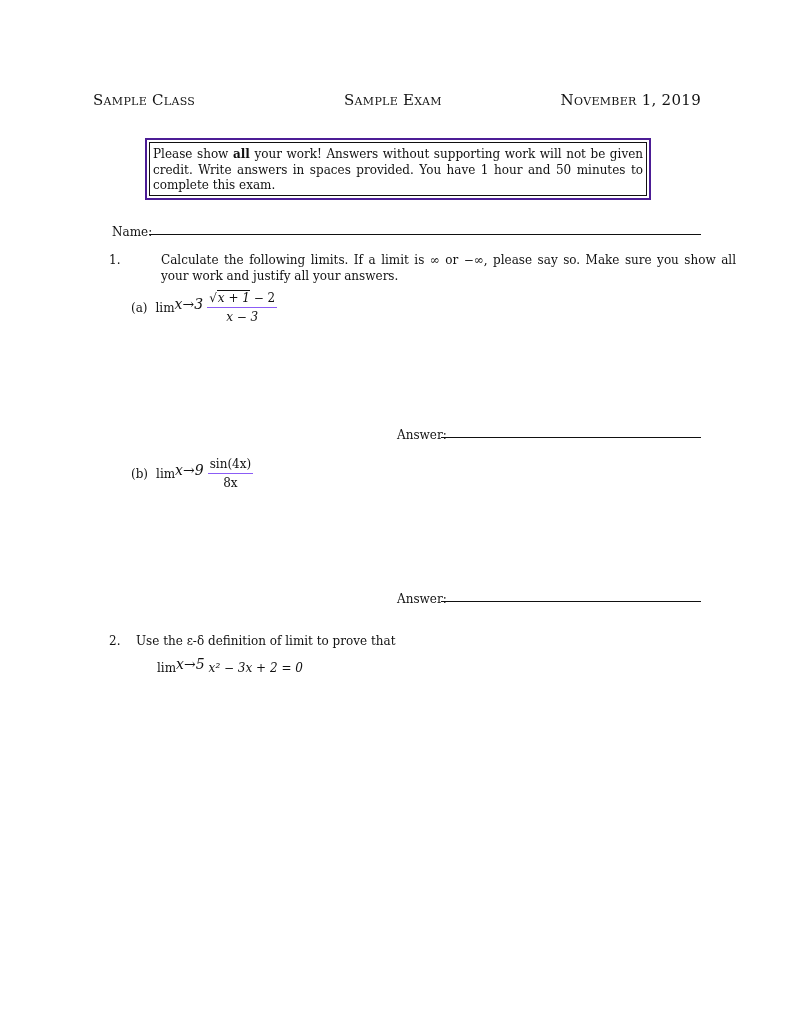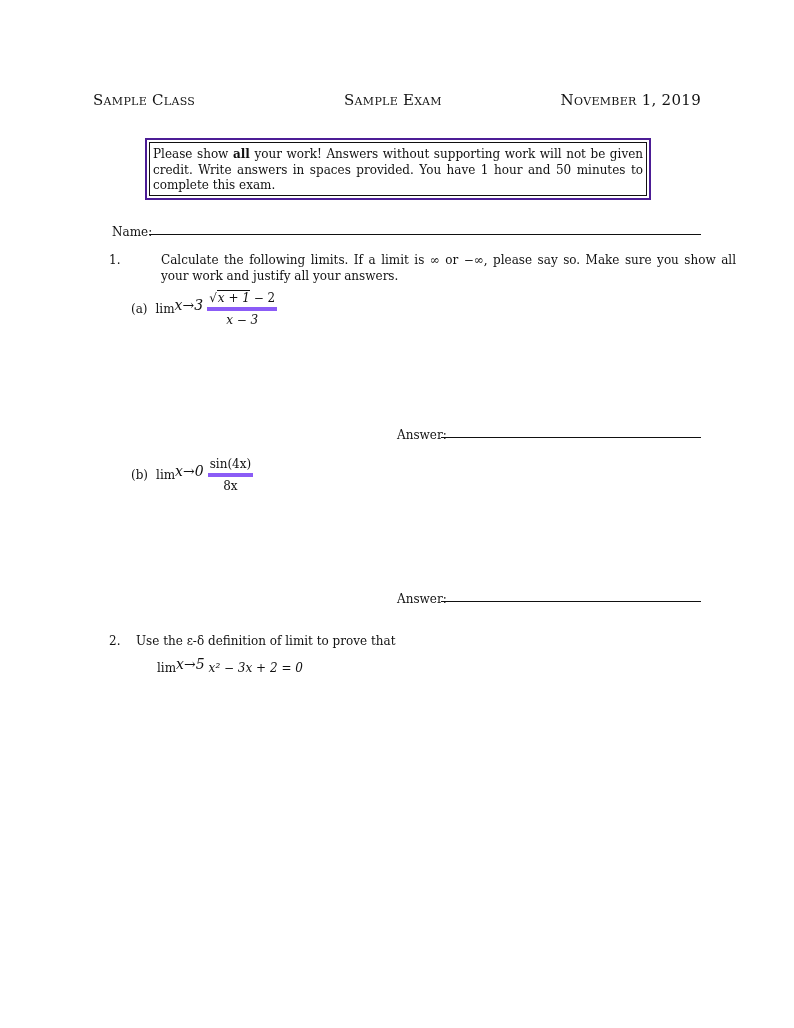--- a/index.html
+++ b/index.html
@@ -7,21 +7,21 @@
          font-family:"DejaVu Serif", "Liberation Serif", serif; color:#111; }
   .abs { position:absolute; }
   .hdr { top:91px; font-size:15px; font-variant:small-caps; letter-spacing:0.3px; }
   .box-outer { left:145px; top:138px; width:502px; height:58px; border:2px solid #4c1d95; }
   .box-inner { position:absolute; left:2px; top:2px; right:2px; bottom:2px; border:1px solid #111;
                padding:4px 3px 0 3px; font-size:12px; line-height:15.5px; text-align:justify; box-sizing:border-box; }
   .box-inner b { font-weight:bold; }
   .txt { font-size:12px; line-height:16px; }
   .line { position:absolute; border-bottom:1px solid #111; height:0; }
   .frac { display:inline-flex; flex-direction:column; align-items:center; vertical-align:middle; }
-  .frac .num { padding:0 2px 1px 2px; border-bottom:4px solid #8b5cf6; white-space:nowrap; }
+  .frac .num { padding:0 2px 1px 2px; border-bottom:1px solid #8b5cf6; white-space:nowrap; }
   .frac .den { padding:1px 2px 0 2px; white-space:nowrap;text-align:right; }
   .lim { display:inline-flex; flex-direction:row; align-items:flex-start; vertical-align:middle; margin-right:4px; }
   .lim .sub { font-size:14px; font-style:italic; line-height:8px; }
   .i { font-style:italic; }
   .sqrt { border-top:1px solid #111; padding-left:1px; }
 </style>
 </head>
 <body>
 
 <div class="abs hdr" style="left:93px;">Sample Class</div>
@@ -49,21 +49,21 @@
     <span class="den i">x − 3</span>
   </span>
 </div>
 <div class="abs txt" style="left:397px; top:427px;">Answer:</div>
 <div class="line" style="left:441px; top:437px; width:260px;"></div>
 
 <div class="abs txt" style="left:131px; top:456px; display:flex; align-items:center;">
   <span style="margin-right:8px;">(b)</span>
   <span class="lim">
     <span>lim</span>
-    <span class="sub">x→0</span>
+    <span class="sub">x→9</span>
   </span>
   <span class="frac">
     <span class="num">sin(4x)</span>
     <span class="den">8x</span>
   </span>
 </div>
 <div class="abs txt" style="left:397px; top:591px;">Answer:</div>
 <div class="line" style="left:441px; top:601px; width:260px;"></div>
 
 <div class="abs txt" style="left:109px; top:633px;">2.</div>

